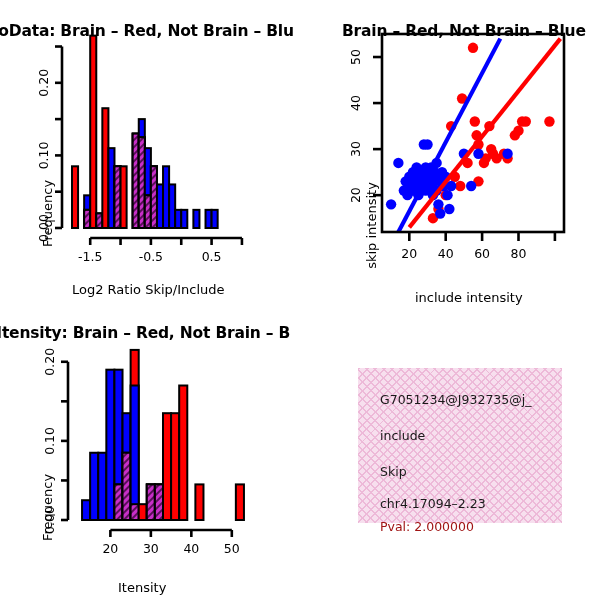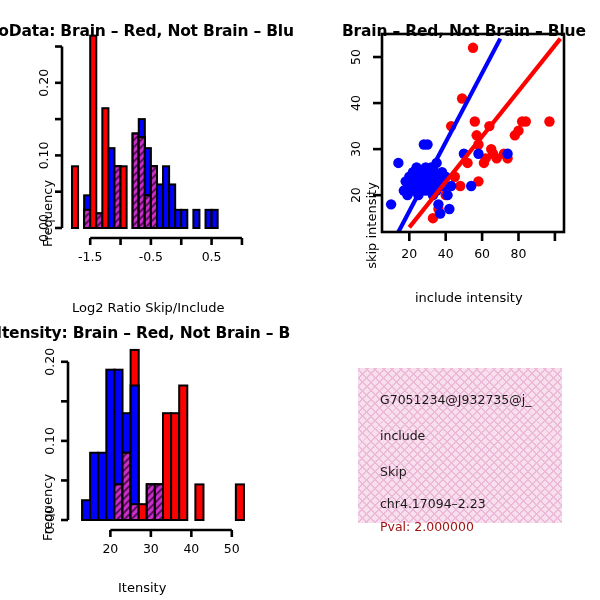--- a/index.html
+++ b/index.html
@@ -8,21 +8,21 @@
   .panel{position:absolute;}
   .ttl{position:absolute;font-weight:bold;font-size:15.5px;white-space:nowrap;
        letter-spacing:-0.2px;}
   .axlab{position:absolute;font-size:13px;white-space:nowrap;}
   svg{display:block;overflow:visible;}
 
   
   #p1{left:0;top:18px;width:300px;height:290px;}
   #p1 .ttl{left:-36px;top:4px;}
   #p1 .ylab{left:14px;top:188px;transform:rotate(-90deg);font-size:13px;}
-  #p1 .xlab{left:72px;top:282px;text-align:right;}
+  #p1 .xlab{left:72px;top:264px;text-align:right;}
 
   
   #p2{left:314px;top:18px;width:300px;height:290px;}
   #p2 .ttl{left:28px;top:4px;}
   #p2 .ylab{left:14px;top:200px;transform:rotate(-90deg);font-size:13px;}
   #p2 .xlab{left:101px;top:272px;}
 
   
   #p3{left:0;top:310px;width:300px;height:290px;}
   #p3 .ttl{left:-30px;top:14px;}

